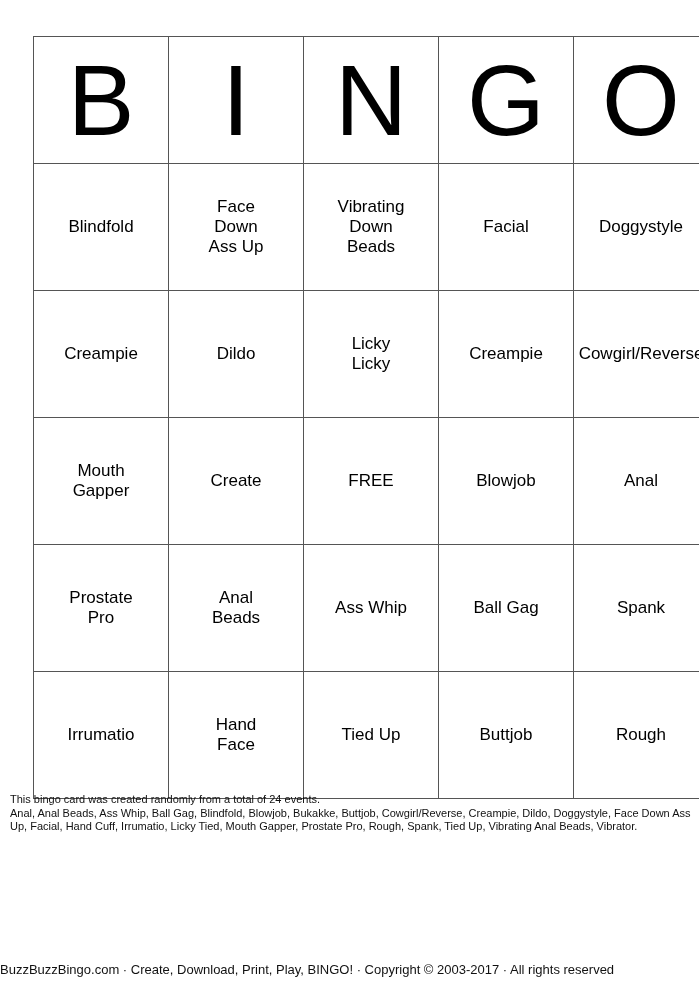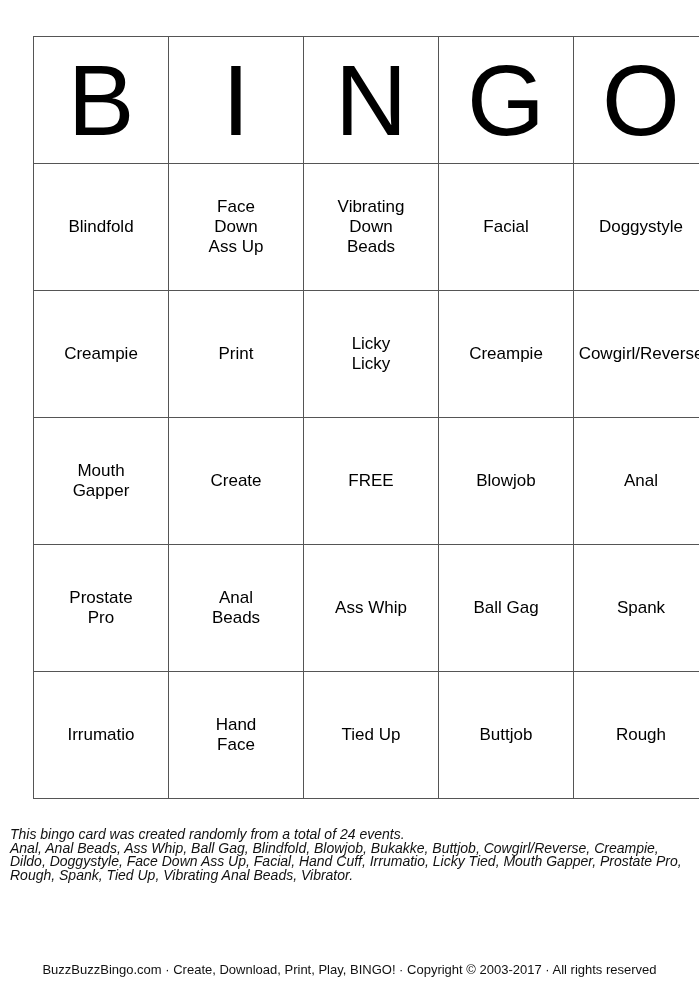--- a/index.html
+++ b/index.html
@@ -2,22 +2,22 @@
 <html><head>
 <meta charset="utf-8">
 <style>
   html, body { margin:0; padding:0; background:#fff; }
   body { width:699px; height:989px; position:relative; font-family:"Liberation Sans", sans-serif; color:#000; overflow:hidden; }
   .card { position:absolute; left:33px; top:36px; width:632px; height:759px; border-collapse:collapse; table-layout:fixed; }
   .card td { border:1px solid #555; text-align:center; vertical-align:middle; padding:0 4px; width:126px; }
   .card tr.head td { height:126px; font-size:100px; line-height:1; }
   .card tr.row td { height:126px; font-size:17px; line-height:20px; white-space:pre-line; }
   .card td.small { font-size:13px; }
-  .note { position:absolute; left:10px; top:828px; width:685px; font-size:14px; line-height:13.5px; color:#111;font-style:italic; }
-  .footer { position:absolute; left:0; top:962px; width:699px; text-align:center; font-size:13px; color:#111; }
+  .note { position:absolute; left:10px; top:793px; width:685px; font-size:11px; line-height:13.5px; color:#111; }
+  .footer { position:absolute; left:0; top:962px; width:699px; text-align:left; font-size:13px; color:#111; }
 </style>
 </head>
 <body>
 
 <table class="card">
   <tbody>
       <tr class="head">
     <td>B</td>
     <td>I</td>
     <td>N</td>
@@ -30,21 +30,21 @@
 Down
 Ass Up</td>
     <td>Vibrating
 Down
 Beads</td>
     <td>Facial</td>
     <td>Doggystyle</td>
   </tr>
   <tr class="row">
     <td>Creampie</td>
-    <td>Print</td>
+    <td>Dildo</td>
     <td>Licky
 Licky</td>
     <td>Creampie</td>
     <td class="small">Cowgirl/Reverse</td>
   </tr>
   <tr class="row">
     <td>Mouth
 Gapper</td>
     <td>Create</td>
     <td>FREE</td>

